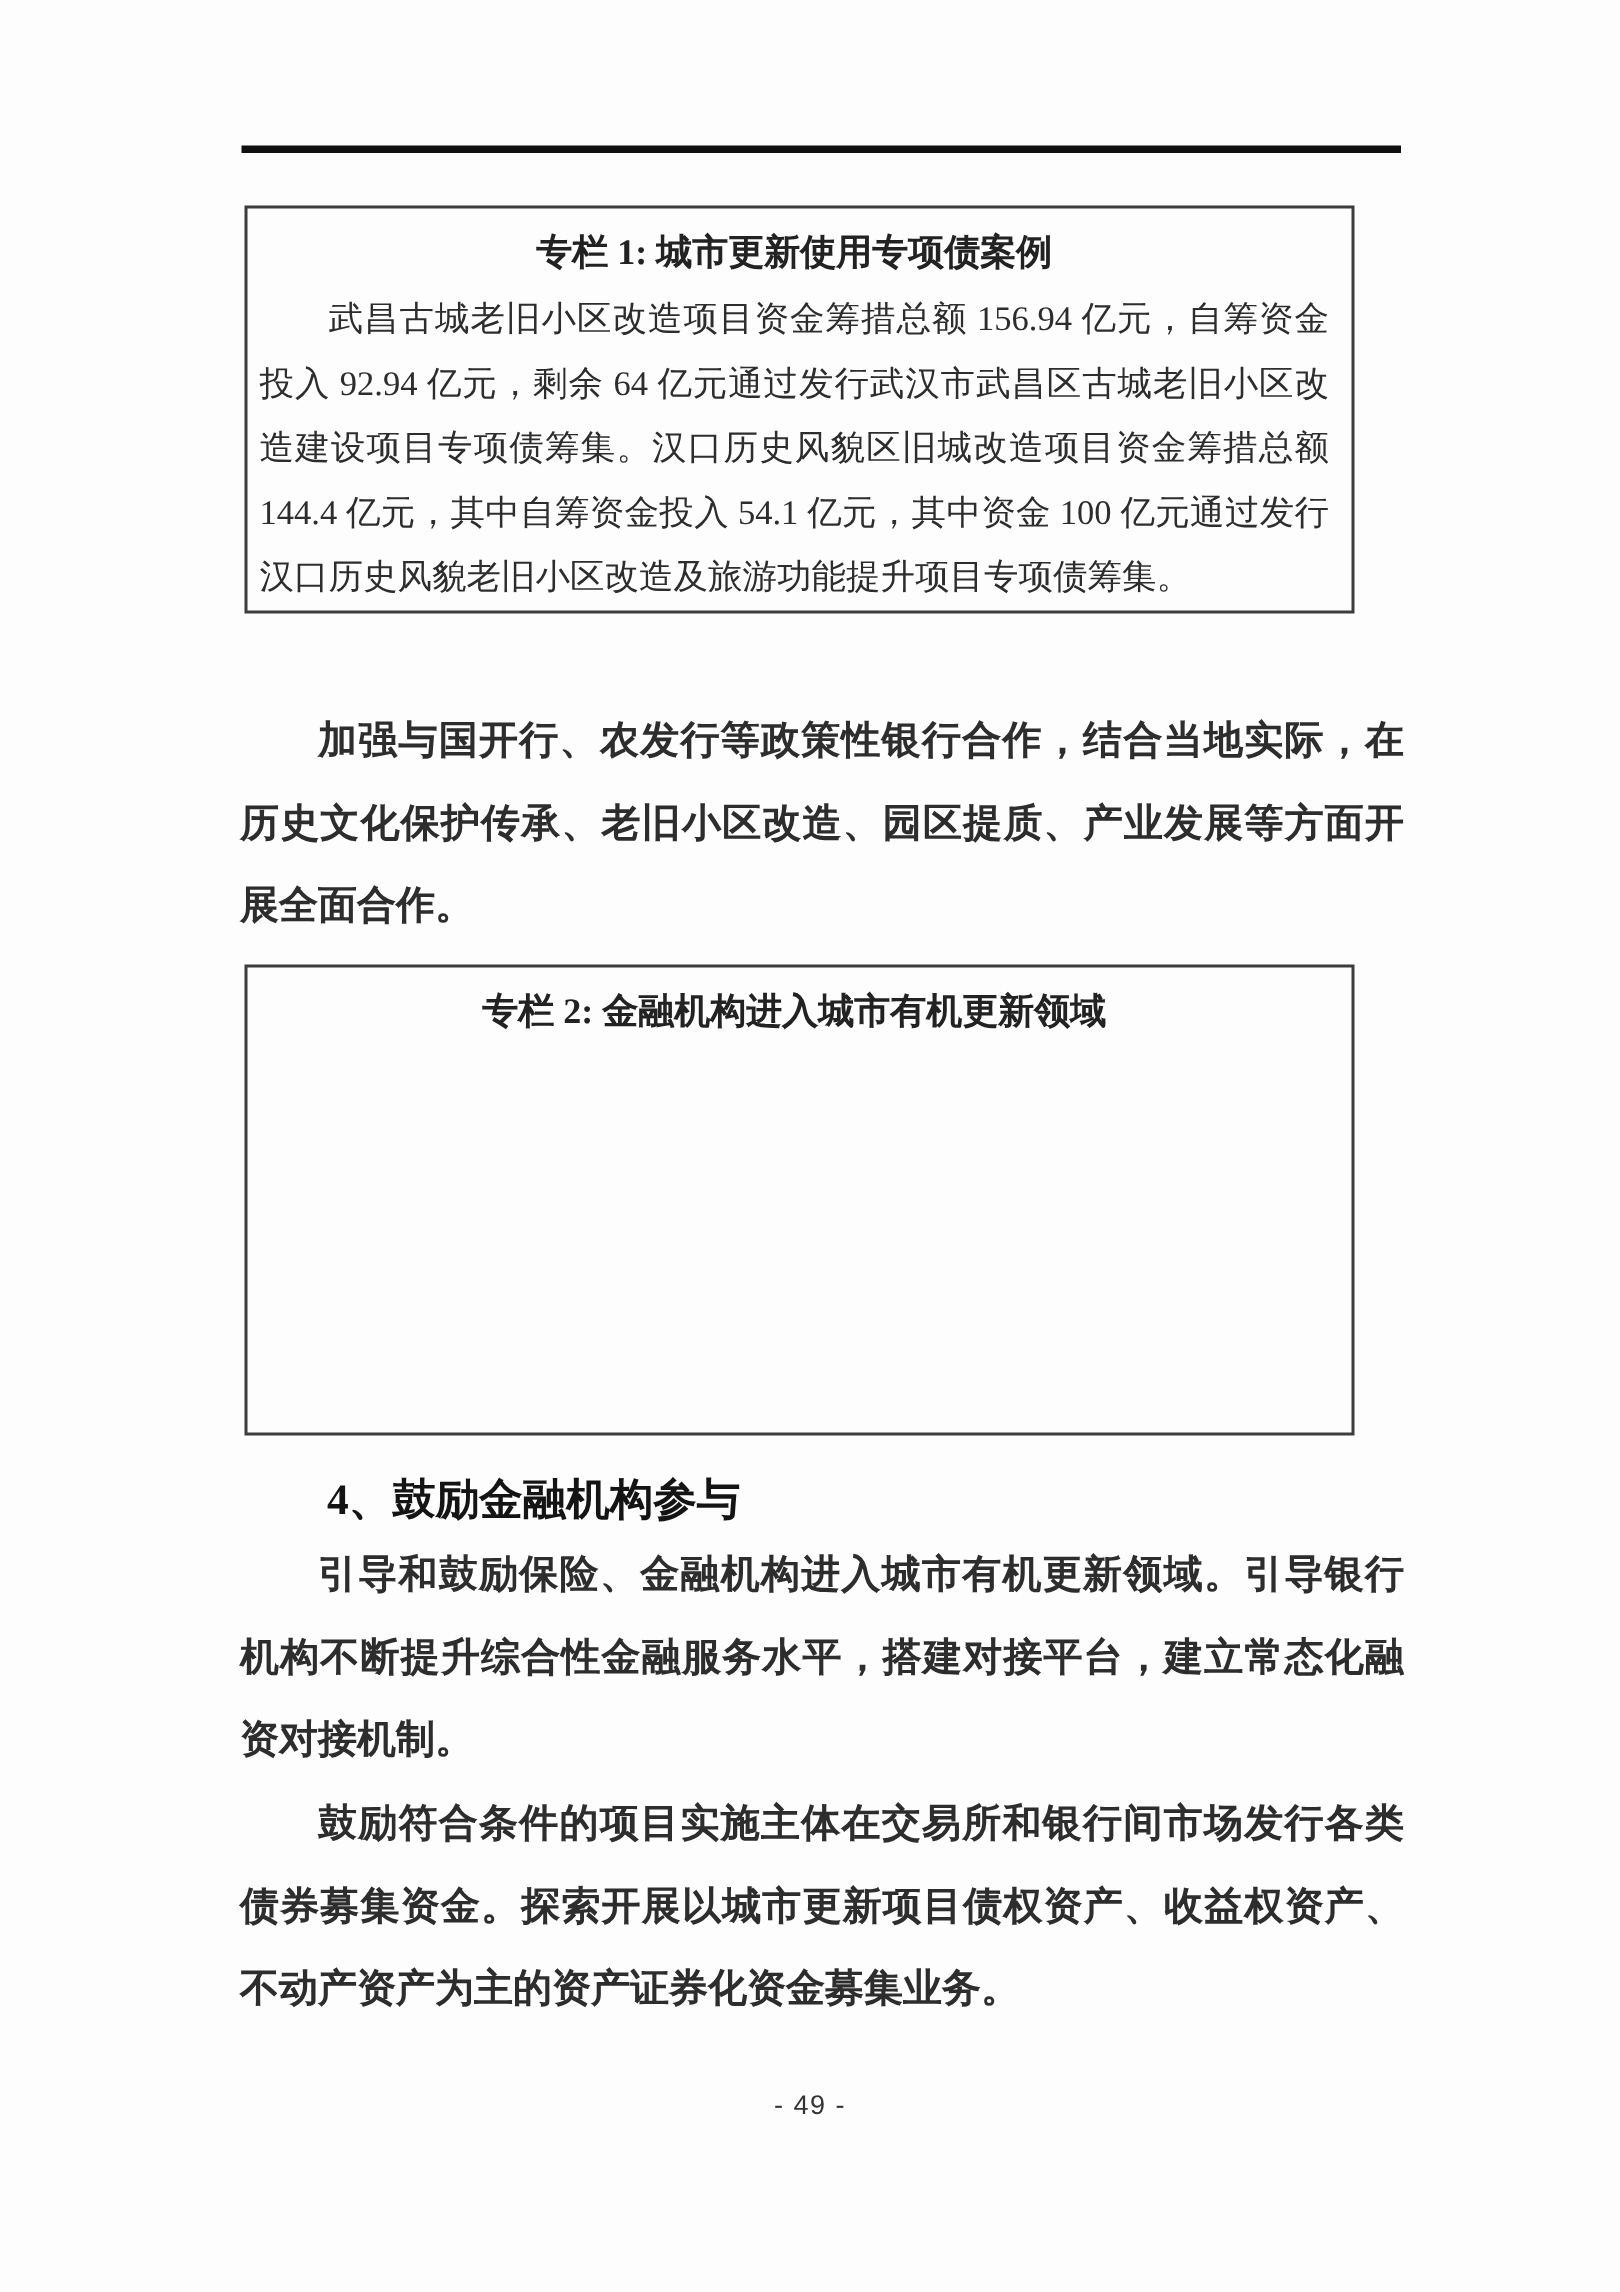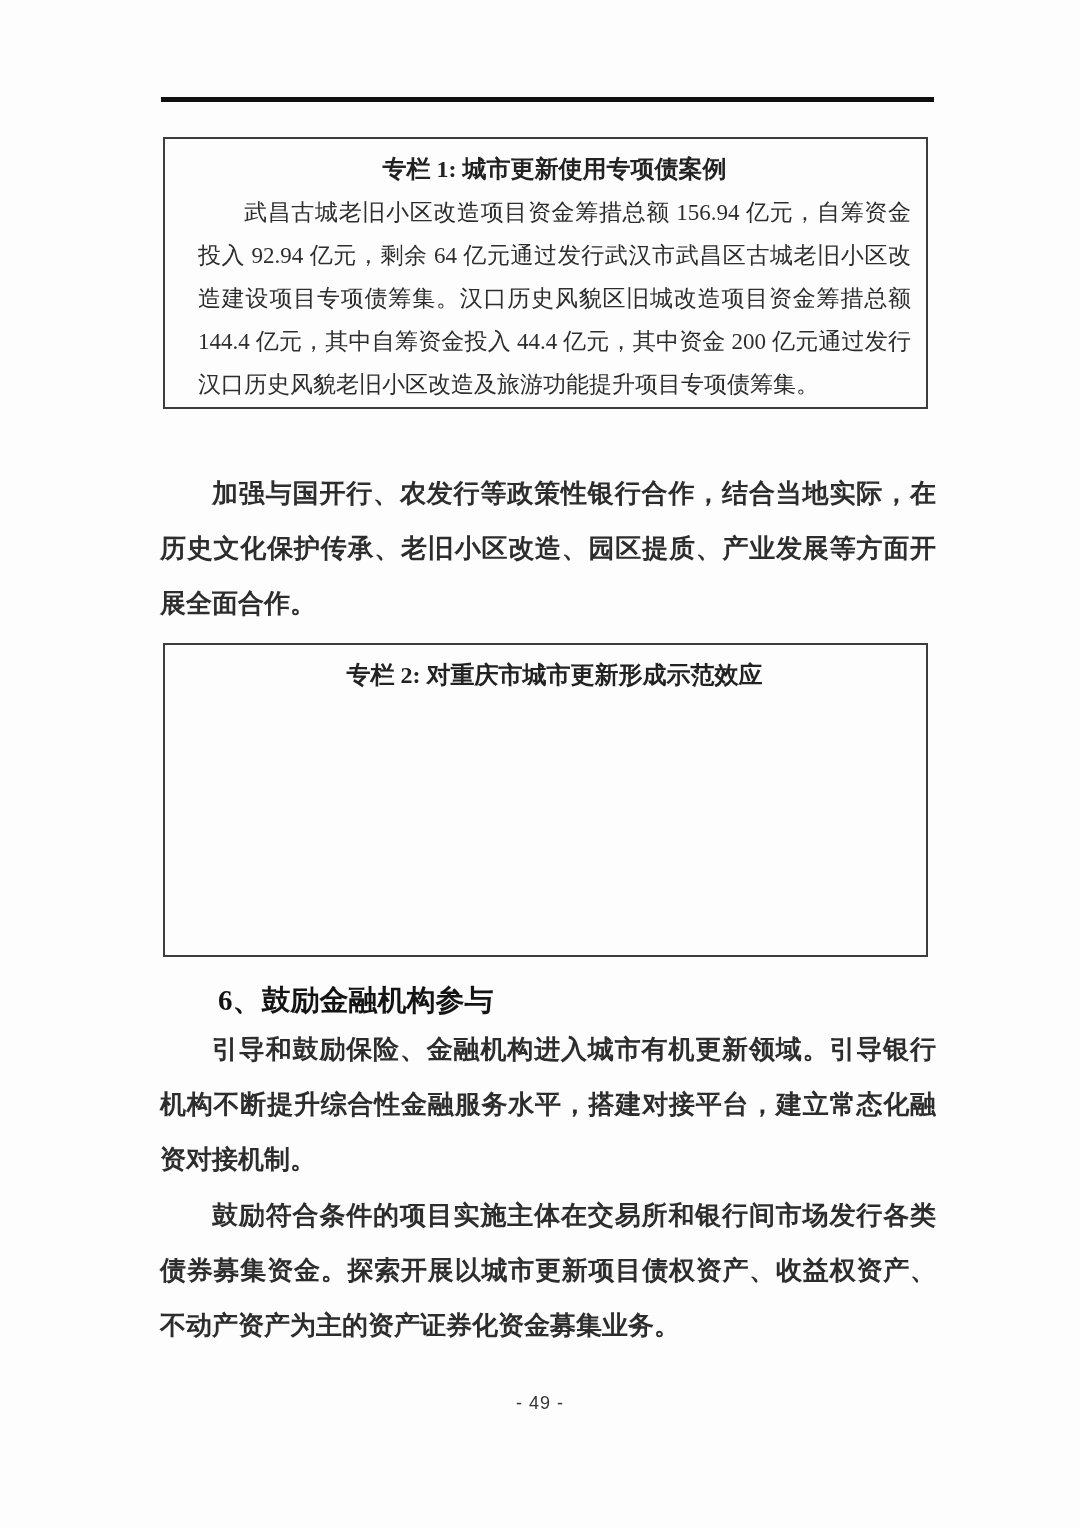--- a/index.html
+++ b/index.html
@@ -23,21 +23,21 @@
     top: 97px;
     width: 773px;
     height: 5px;
     background: #101010;
   }
   .case-box {
     position: absolute;
     left: 163px;
     width: 713px;
     border: 2px solid #3d3d3d;
-    padding: 9px 15px 0 33px;
+    padding: 9px 15px 0 8px;
     background: #fdfdfd;
     overflow: hidden;
     box-sizing: content-box;
   }
   .box1 { top: 137px; height: 259px; }
   .box2 { top: 643px; height: 301px; }
   .box-title {
     font-size: 24px;
     font-weight: bold;
     color: #222;
@@ -96,31 +96,31 @@
 </style>
 </head>
 <body>
 
 <div class="page">
 
   <div class="top-rule"></div>
 
   <section class="case-box box1">
     <div class="box-title">专栏 1: 城市更新使用专项债案例</div>
-    <p class="box-body">武昌古城老旧小区改造项目资金筹措总额 156.94 亿元，自筹资金投入 92.94 亿元，剩余 64 亿元通过发行武汉市武昌区古城老旧小区改造建设项目专项债筹集。汉口历史风貌区旧城改造项目资金筹措总额 144.4 亿元，其中自筹资金投入 44.4 亿元，其中资金 200 亿元通过发行汉口历史风貌老旧小区改造及旅游功能提升项目专项债筹集。</p>
+    <p class="box-body">武昌古城老旧小区改造项目资金筹措总额 156.94 亿元，自筹资金投入 92.94 亿元，剩余 64 亿元通过发行武汉市武昌区古城老旧小区改造建设项目专项债筹集。汉口历史风貌区旧城改造项目资金筹措总额 144.4 亿元，其中自筹资金投入 54.1 亿元，其中资金 100 亿元通过发行汉口历史风貌老旧小区改造及旅游功能提升项目专项债筹集。</p>
   </section>
 
 
   <p class="body-para p3">加强与国开行、农发行等政策性银行合作，结合当地实际，在历史文化保护传承、老旧小区改造、园区提质、产业发展等方面开展全面合作。</p>
 
   <section class="case-box box2">
-    <div class="box-title">专栏 2: 对重庆市城市更新形成示范效应</div>
+    <div class="box-title">专栏 2: 金融机构进入城市有机更新领域</div>
   </section>
 
-  <h2 class="heading h4">6、鼓励金融机构参与</h2>
+  <h2 class="heading h4">4、鼓励金融机构参与</h2>
 
   <p class="body-para p4b">鼓励符合条件的项目实施主体在交易所和银行间市场发行各类债券募集资金。探索开展以城市更新项目债权资产、收益权资产、不动产资产为主的资产证券化资金募集业务。</p>
 
   <p class="body-para p4a">引导和鼓励保险、金融机构进入城市有机更新领域。引导银行机构不断提升综合性金融服务水平，搭建对接平台，建立常态化融资对接机制。</p>
 
   <div class="footer">- 49 -</div>
 
 </div>
 
 </body></html>

